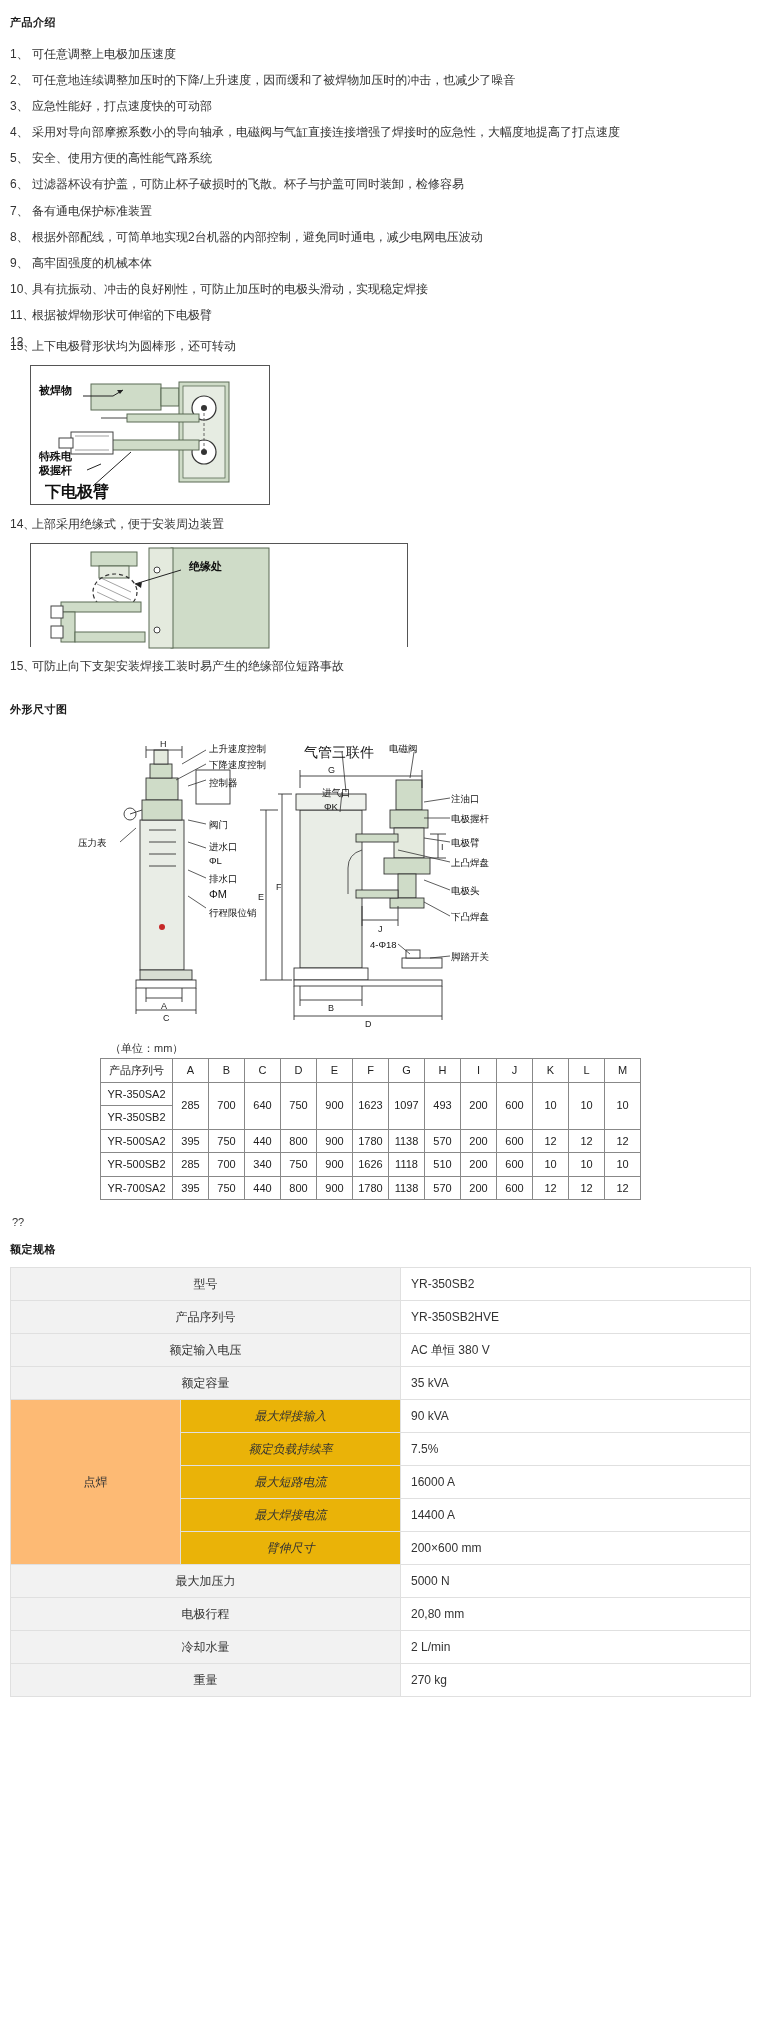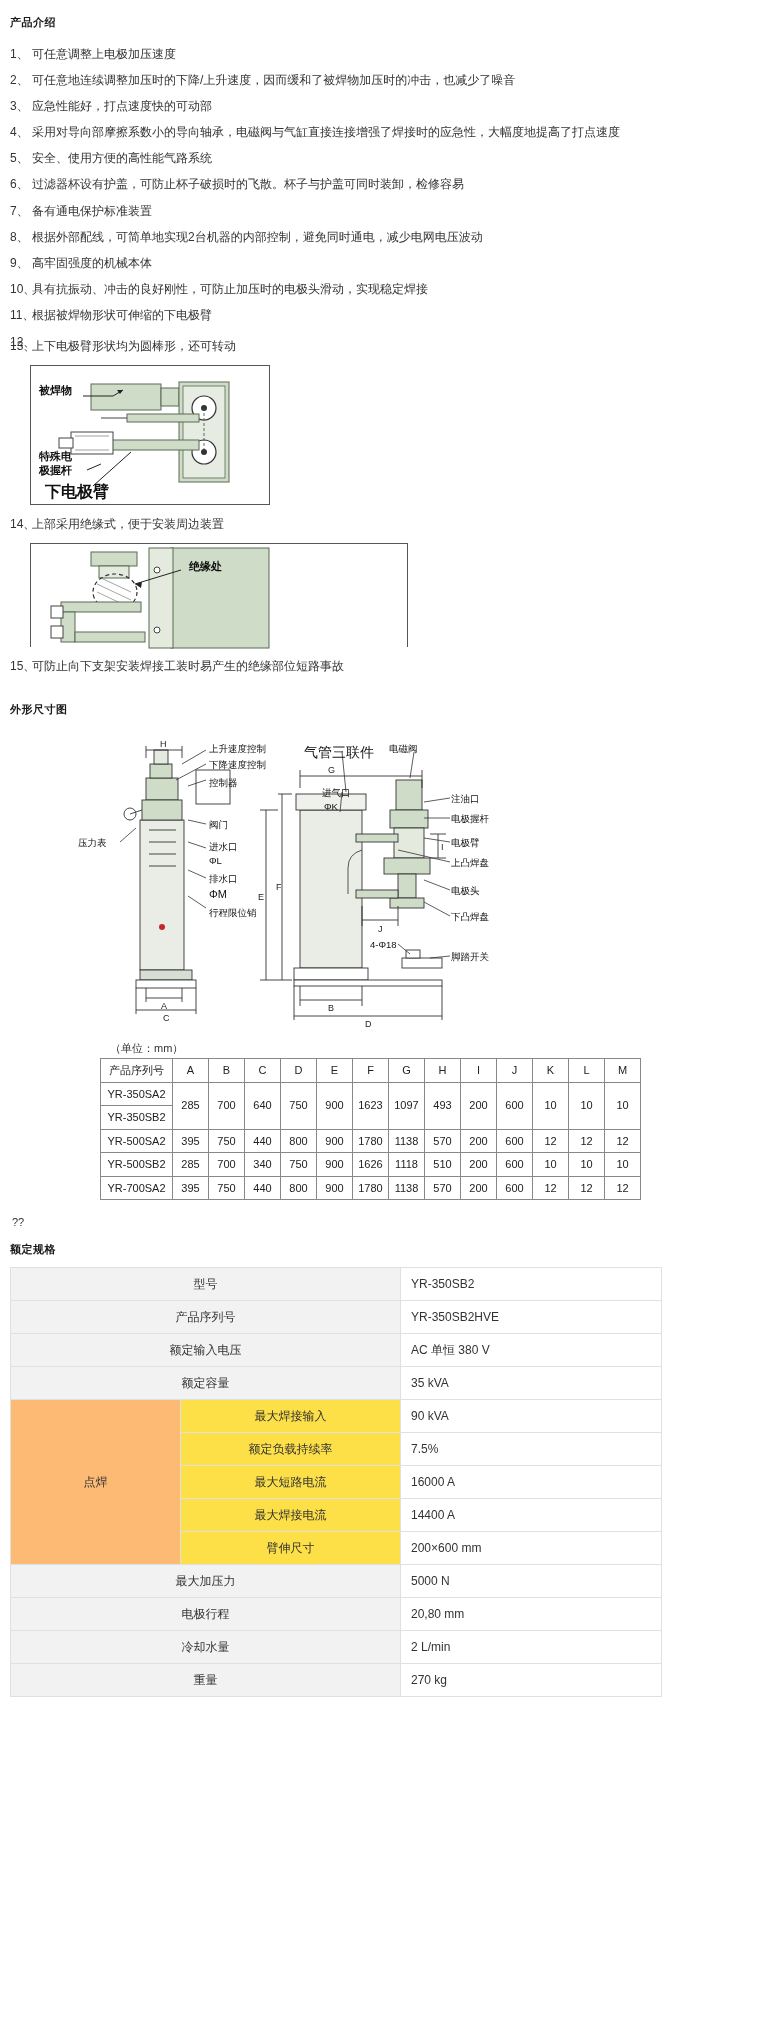--- a/index.html
+++ b/index.html
@@ -83,21 +83,21 @@
   }
   table.dim-table th:first-child, table.dim-table td:first-child {
     width: 72px; text-align: center;
   }
   table.dim-table td.c, table.dim-table th.c { width: 36px; }
 
   .qmark { font-size: 11px; color: #333; margin: 14px 0 10px 2px; }
 
   
   table.spec-table {
-    width: 652px;
+    width: 741px;
     border-collapse: collapse;
     font-size: 12px;
     margin-top: 4px;
   }
   table.spec-table td {
     border: 1px solid #e0e0e0;
     padding: 7px 10px;
     height: 26px;
   }
   td.spec-label-wide {
@@ -106,24 +106,25 @@
     width: 390px;
     color: #333;
   }
   td.spec-group {
     background: #fdba74;
     text-align: center;
     width: 170px;
     color: #333;
   }
   td.spec-sub {
-    background: #fde047;
+    background: #eab308;
     text-align: center;
     width: 220px;
     color: #333;
+    font-style: italic;
   }
   td.spec-value {
     background: #ffffff;
     text-align: left;
     color: #333;
     padding-left: 14px;
   }
 </style>
 </head>
 <body>

